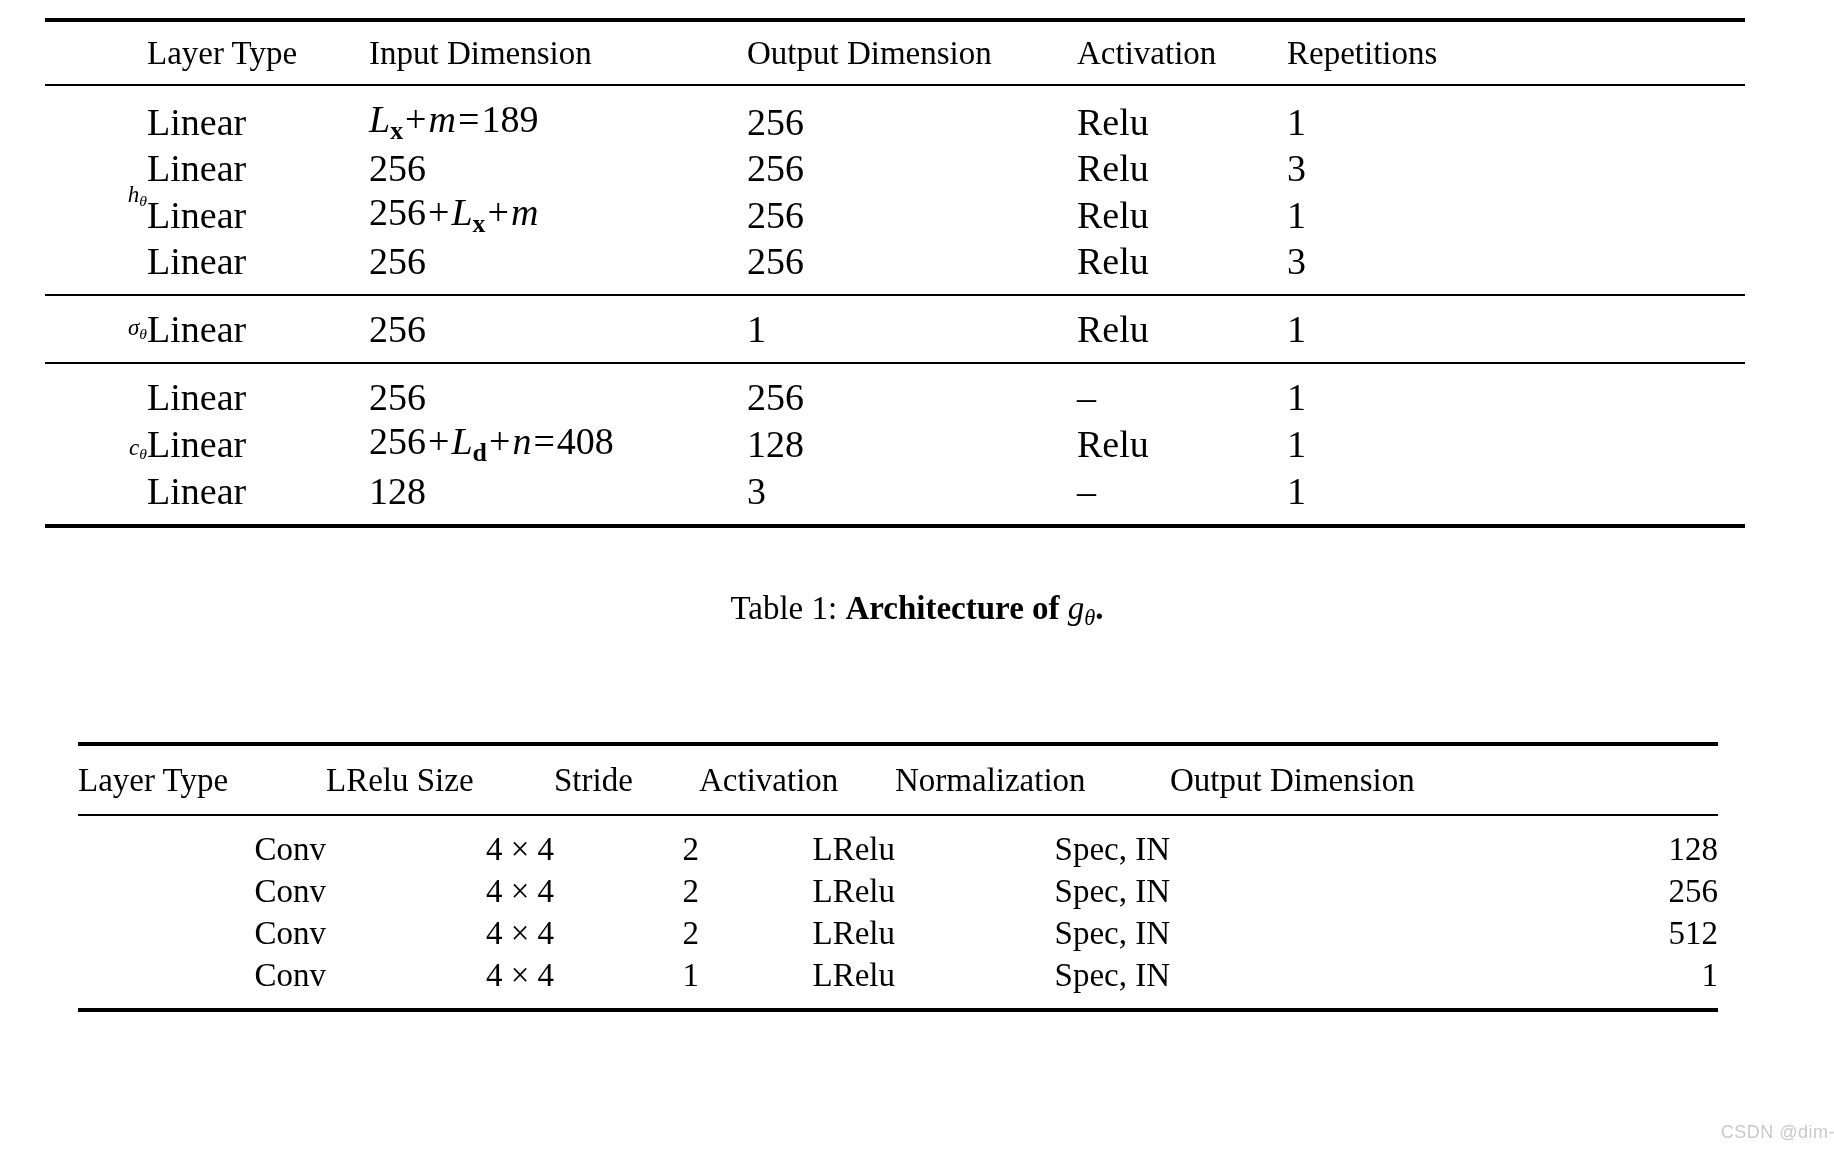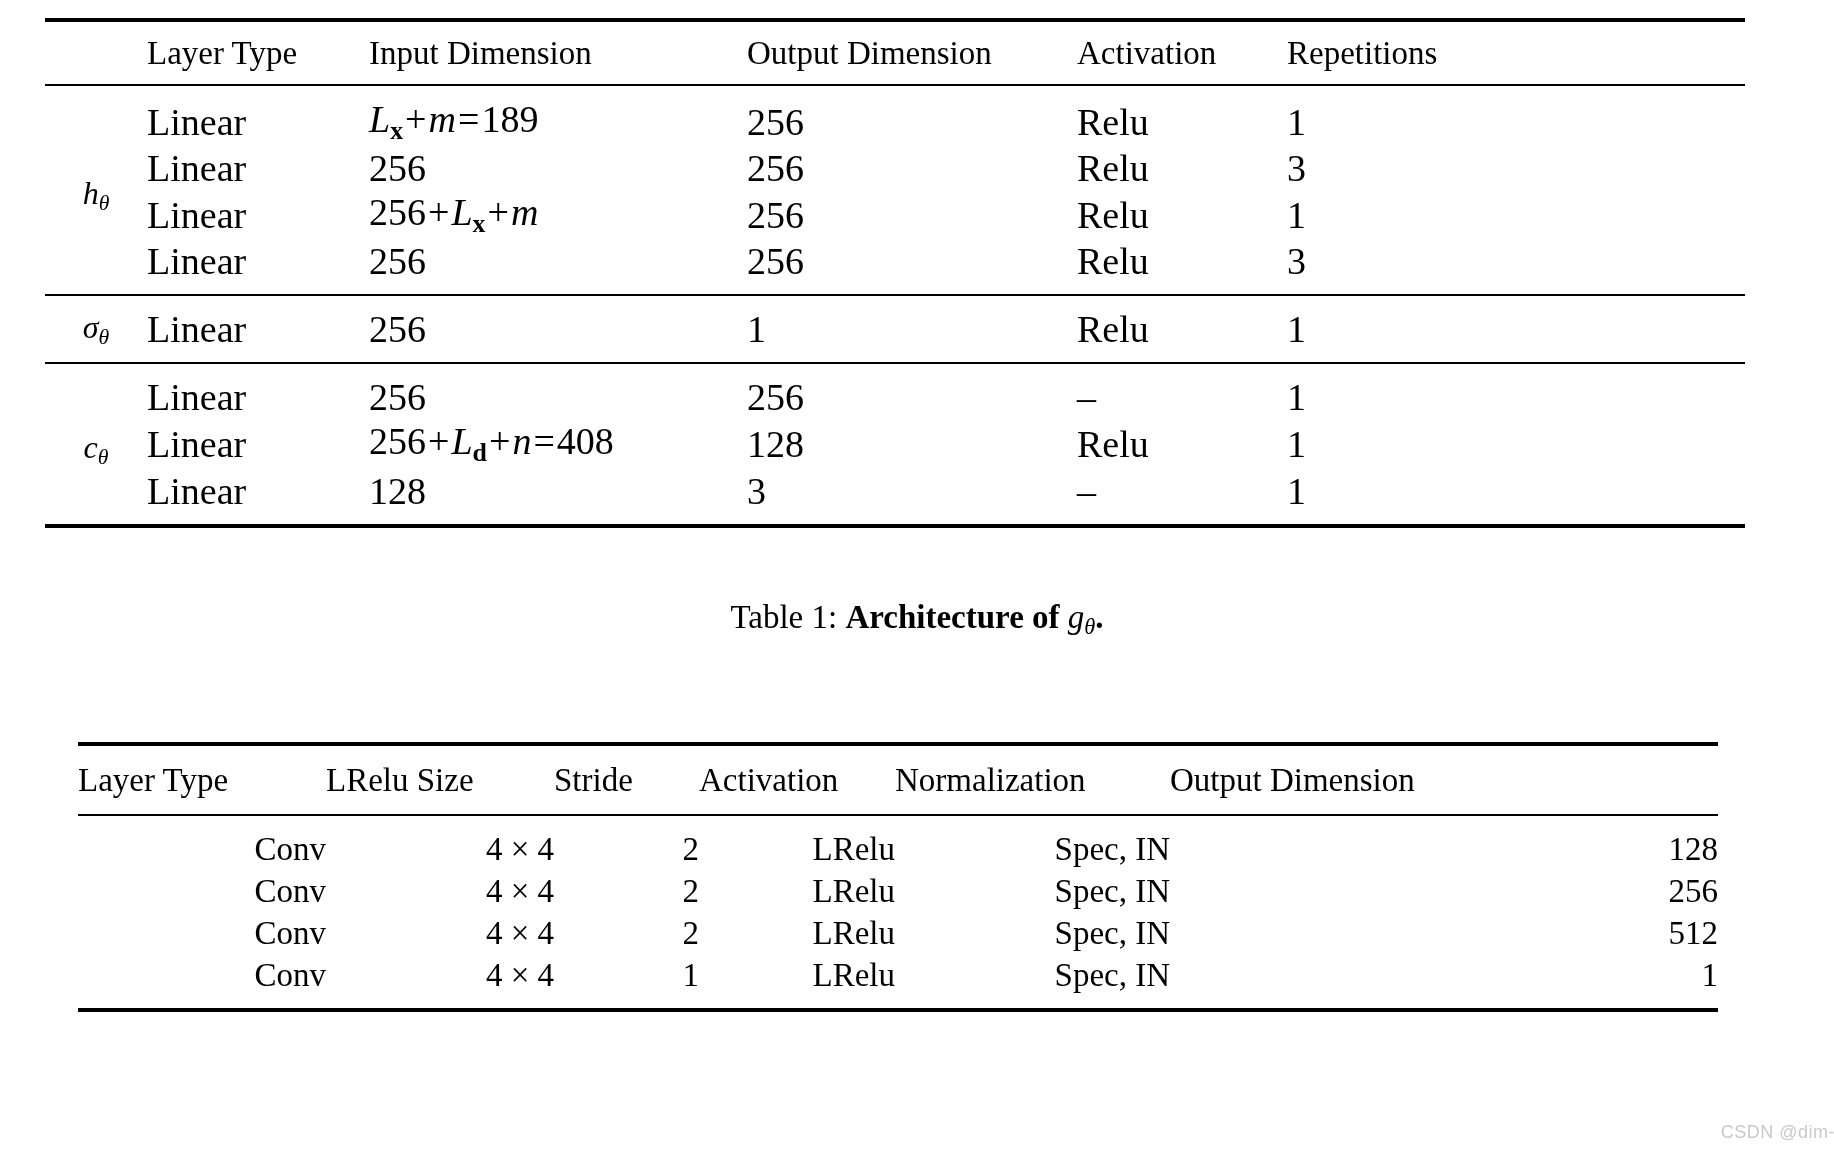--- a/index.html
+++ b/index.html
@@ -61,23 +61,23 @@
     height: 62px;
     vertical-align: middle;
     font-size: 33px;
   }
   #t1 tbody td {
     height: 42px;
     vertical-align: middle;
     font-size: 38px;
   }
   #t1 .sym {
-    text-align: center;
+    text-align: right;
     font-style: italic;
-    font-size: 32px;
+    font-size: 23px;
   }
   .grp-first td { padding-top: 11px; }
   .grp-last  td { padding-bottom: 11px; }
 
   
   .mi { font-style: italic; }
   .mb { font-weight: bold; font-style: normal; }
   .sub {
     font-size: 0.68em;
     vertical-align: -0.28em;
@@ -87,21 +87,21 @@
   .op { font-style: normal; padding: 0 2px; }
 
   
   .caption {
     position: absolute;
     width: 1834px;
     text-align: center;
     font-size: 33px;
   }
   .caption .bold { font-weight: bold; }
-  #cap1 { top: 590px; left: 0; margin-top: 9px; }
+  #cap1 { top: 590px; left: 0; }
   #cap2 { top: 1085px; left: 0; }
 
   
   #table2-wrap {
     position: absolute;
     left: 78px;
     top: 742px;
     width: 1640px;
   }
   #t2 { width: 1640px; font-size: 33px; }

